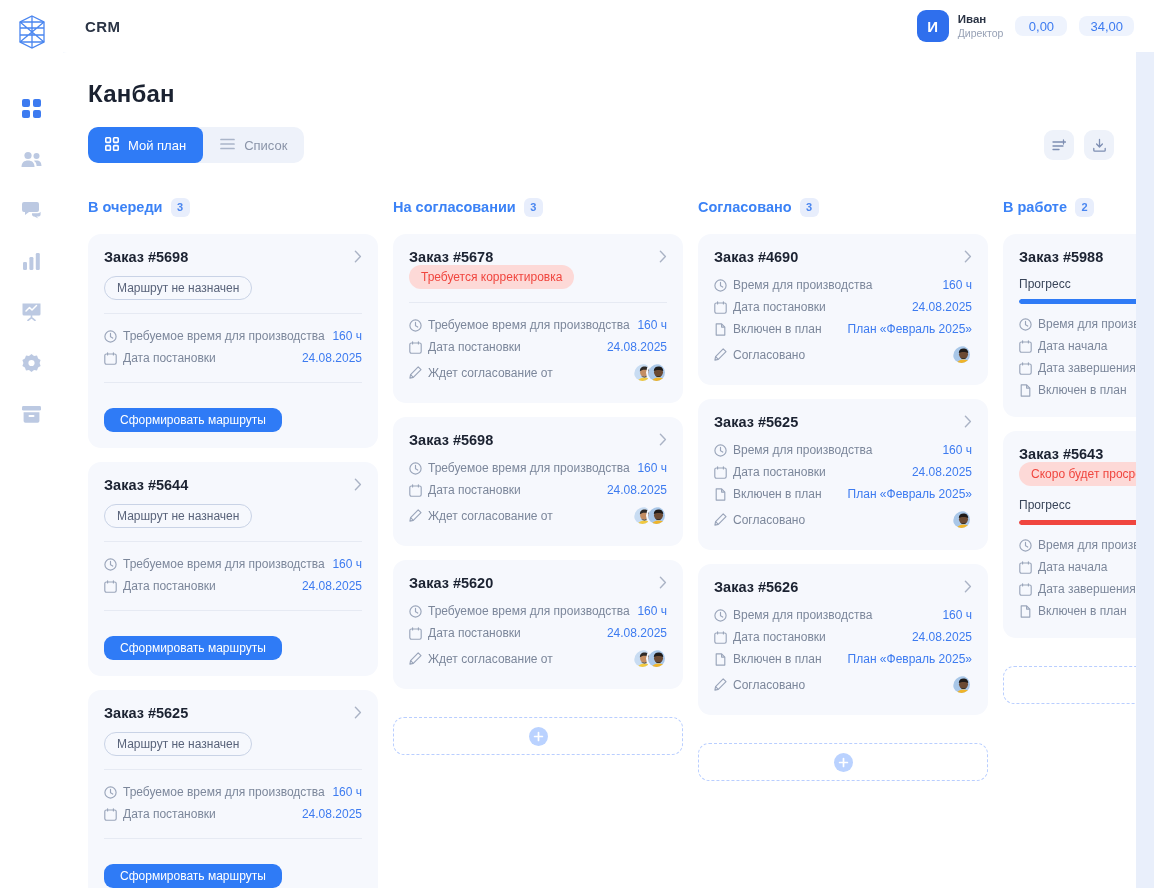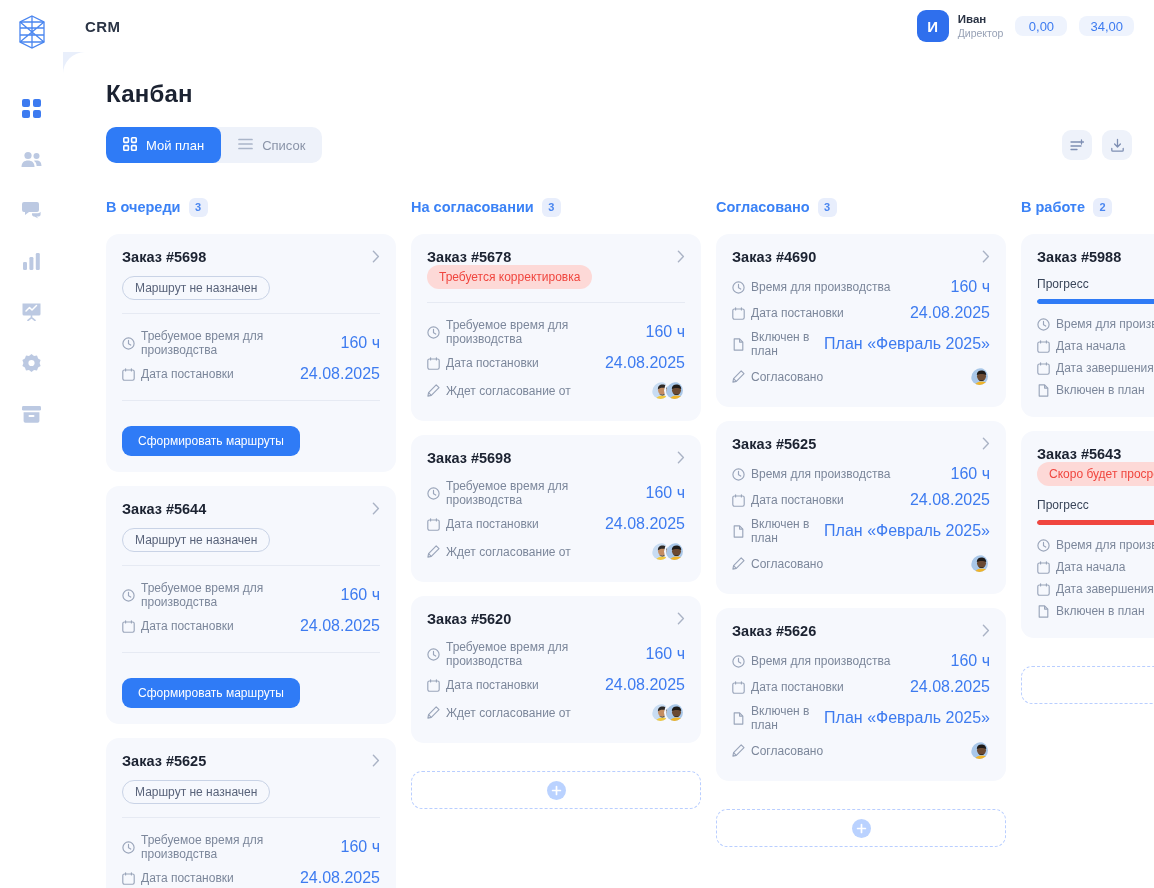--- a/index.html
+++ b/index.html
@@ -41,21 +41,21 @@
   .user-name { font-size: 11.5px; font-weight: 700; color: #2b3445; }
   .user-role { font-size: 10.5px; color: #97a1b5; }
   .chip {
     min-width: 52px; height: 20px; padding: 0 11px; border-radius: 8px;
     background: #eef3fd; color: #3d7bf0; font-size: 13px;
     display: flex; align-items: center; justify-content: center; cursor: pointer;
   }
 
   
   .panel {
-    position: absolute; left: 63px; top: 52px; width: 1091px; height: 836px;
+    position: absolute; left: 45px; top: 52px; width: 1091px; height: 836px;
     background: #ffffff; border-radius: 22px 0 0 0; overflow: hidden;
   }
   .panel-inner { position: relative; width: 100%; height: 100%; padding: 28px 0 0 43px; }
 
   .page-title { font-size: 24px; font-weight: 700; color: #1b2231; letter-spacing: .2px; }
 
   .tabs {
     margin-top: 19px; display: inline-flex; background: #eef2fa; border-radius: 10px; padding: 0;
     overflow: hidden; height: 36px;
   }
@@ -104,26 +104,26 @@
     border-radius: 14px; padding: 5px 12px;
     font-size: 12px; color: #f0463f; background: #fdd9d7; font-weight: 500;
     white-space: nowrap;
   }
   .divider { height: 1px; background: #e6eaf3; margin: 13px 0 11px 0; }
 
   .rows { display: flex; flex-direction: column; }
   .row { display: flex; align-items: center; min-height: 21px; padding: 4px 0; }
   .row .ico { width: 17px; display: flex; align-items: center; justify-content: flex-start; flex: 0 0 17px; }
   .row .lbl { font-size: 12px; color: #7c879b; margin-left: 2px; }
-  .row .val { margin-left: auto; font-size: 16px; color: #3d7bf0; font-weight: 500; white-space: nowrap; }
+  .row .val { margin-left: auto; font-size: 12px; color: #3d7bf0; font-weight: 500; white-space: nowrap; }
 
   .cta {
     margin-top: 14px; display: inline-flex; align-items: center; justify-content: center;
     background: #2f7bf6; color: #fff; font-size: 12px; border-radius: 9px;
-    height: 30px; padding: 0 16px; cursor: pointer; font-weight: 400;
+    height: 24px; padding: 0 16px; cursor: pointer; font-weight: 400;
   }
 
   .avatars { margin-left: auto; display: flex; align-items: center; }
   .av { width: 21px; height: 21px; border-radius: 50%; border: 2px solid #f6f8fd; overflow: hidden; position: relative; }
   .av + .av { margin-left: -7px; }
   .av svg { display: block; }
 
   .prog-label { margin-top: 12px; font-size: 12px; color: #3a4façade; }
   .prog-label { color: #394559; font-weight: 500; }
   .prog-track { margin-top: 8px; height: 5px; border-radius: 4px; background: #e3e9f4; overflow: hidden; }

